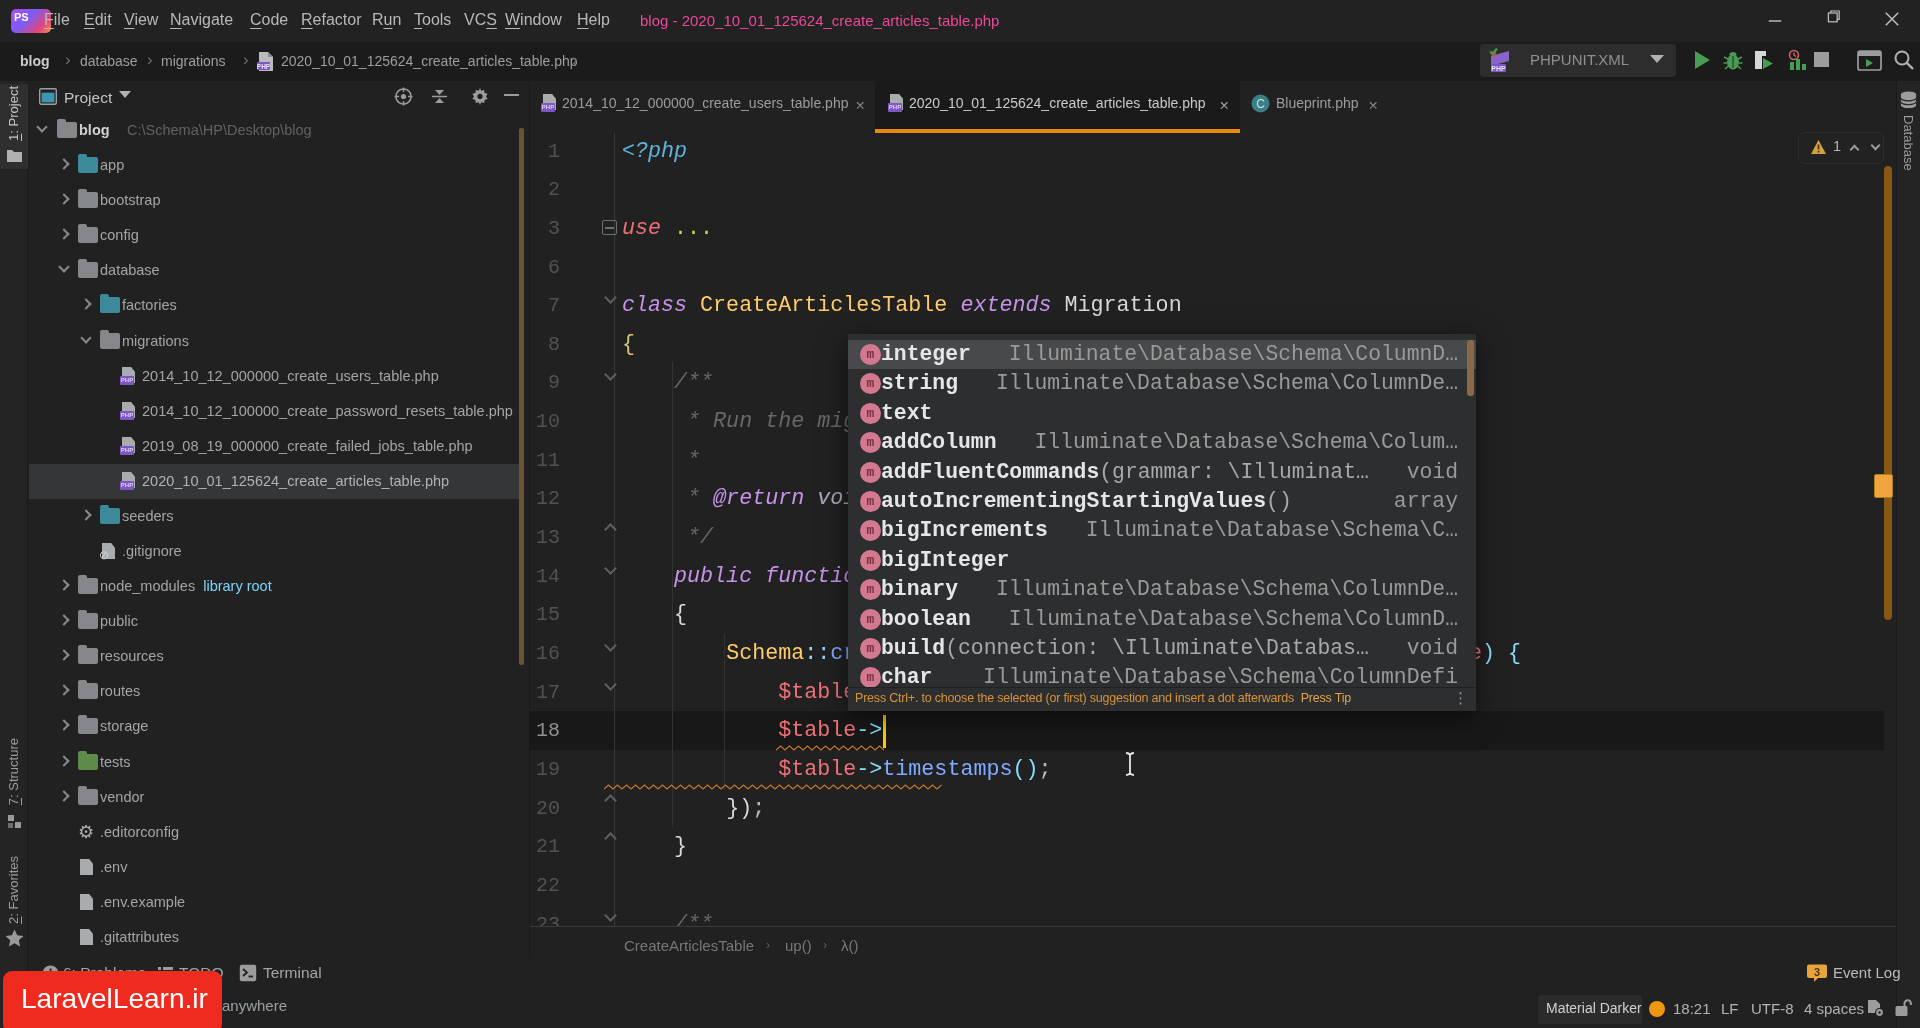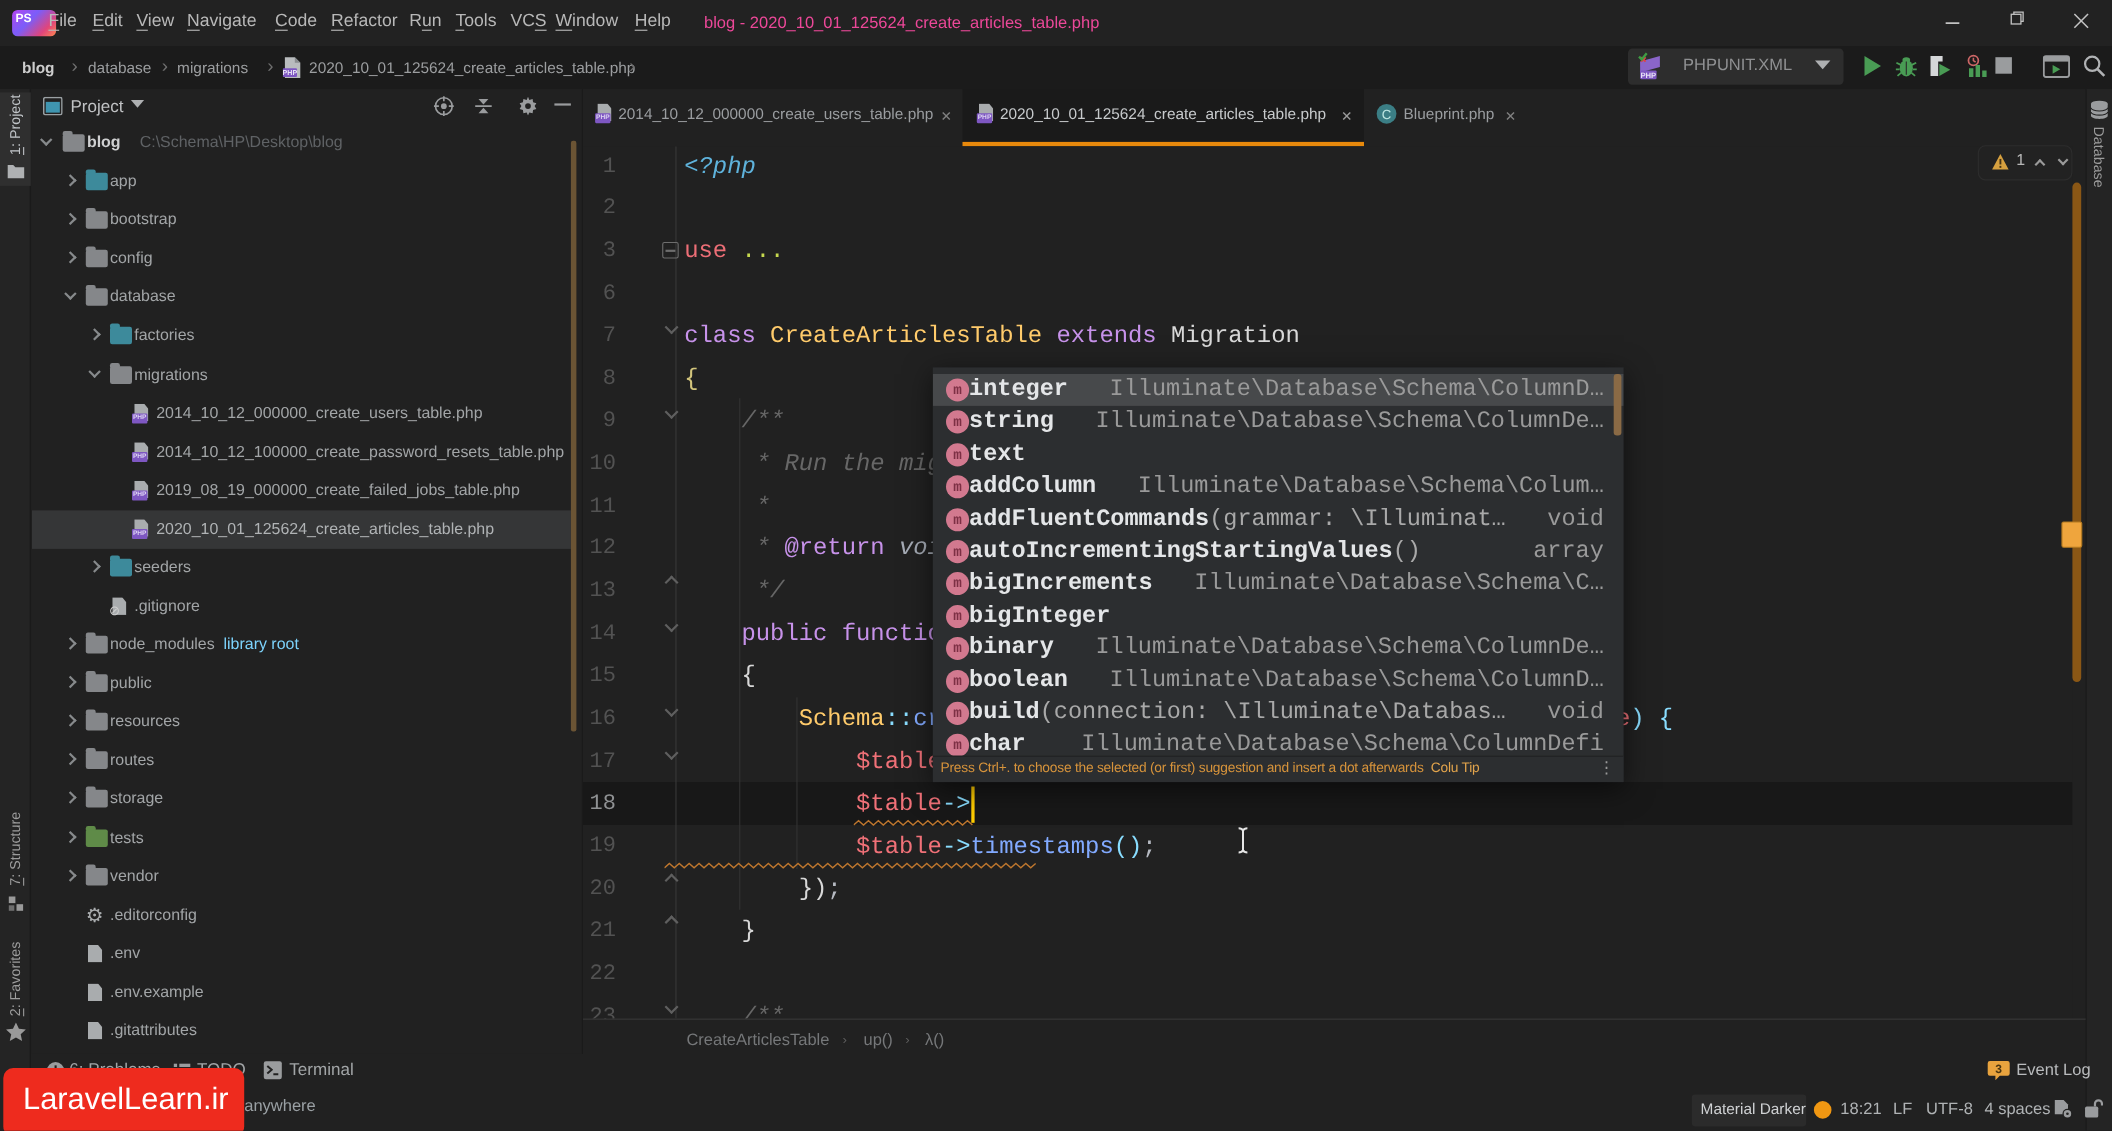--- a/index.html
+++ b/index.html
@@ -45,21 +45,21 @@
 .gear:before { content:"\2699"; position:absolute; left:0; top:-2px; font-size:18px; color:#a9acae; }
 
 #tabbar { left:530px; top:81px; width:1366px; height:52px; background:#212121; }
 .tab { position:absolute; top:0; height:48px; font-size:14px; color:#9a9da0; }
 .tab .tlbl { position:absolute; top:14px; left:32px; white-space:nowrap; }
 .tabx { position:absolute; top:17px; font-size:12.5px; color:#808080; }
 
 #editor { left:530px; top:133px; width:1354px; height:793px; background:#212121; overflow:hidden; }
 .cline { position:absolute; left:0; width:1354px; height:39px; line-height:39px; font-family:"Liberation Mono",monospace; font-size:21.7px; white-space:pre; color:#d8d8d8; }
 .lnum { position:absolute; left:0; width:30px; text-align:right; font-family:"Liberation Mono",monospace; font-size:20px; color:#525252; line-height:39px; height:39px; }
-.kw { color:#c792ea; }
+.kw { color:#c792ea; font-style:italic; }
 .cname { color:#ffcb6b; }
 .fn { color:#82aaff; }
 .vr { color:#f07178; }
 .op { color:#89ddff; }
 .cm { color:#676767; font-style:italic; }
 .wt { color:#d8d8d8; }
 .php { color:#5fb3dc; }
 .foldd, .foldu { position:absolute; left:76px; width:9px; height:9px; border-right:2px solid #5f5f5f; border-bottom:2px solid #5f5f5f; }
 .foldd { transform:rotate(45deg); }
 .foldu { transform:rotate(-135deg); }
@@ -435,21 +435,21 @@
     <div class="prow" style="top:123.6px"><span class="picon">m</span><span class="pname">addFluentCommands</span><span class="parg">(grammar: \Illuminat…</span><span class="ptype">void</span></div>
     <div class="prow" style="top:153px"><span class="picon">m</span><span class="pname">autoIncrementingStartingValues</span><span class="parg">()</span><span class="ptype">array</span></div>
     <div class="prow" style="top:182.4px"><span class="picon">m</span><span class="pname">bigIncrements</span><span class="ptype">Illuminate\Database\Schema\C…</span></div>
     <div class="prow" style="top:211.8px"><span class="picon">m</span><span class="pname">bigInteger</span></div>
     <div class="prow" style="top:241.2px"><span class="picon">m</span><span class="pname">binary</span><span class="ptype">Illuminate\Database\Schema\ColumnDe…</span></div>
     <div class="prow" style="top:270.6px"><span class="picon">m</span><span class="pname">boolean</span><span class="ptype">Illuminate\Database\Schema\ColumnD…</span></div>
     <div class="prow" style="top:300px"><span class="picon">m</span><span class="pname">build</span><span class="parg">(connection: \Illuminate\Databas…</span><span class="ptype">void</span></div>
     <div class="prow" style="top:329.4px"><span class="picon">m</span><span class="pname">char</span><span class="ptype">Illuminate\Database\Schema\ColumnDefi</span></div>
     <div class="abs" style="left:619px;top:6px;width:7px;height:56px;background:#8a6a45;border-radius:3px"></div>
     <div class="abs" style="left:0;top:353px;width:628px;height:24px;background:#2c2e30;border-top:1px solid #212123">
-      <span class="abs" style="left:7px;top:3px;font-size:12.5px;letter-spacing:-0.2px;color:#d6933b">Press Ctrl+. to choose the selected (or first) suggestion and insert a dot afterwards&nbsp;&nbsp;<span style="color:#e2a44c">Colu Tip</span></span>
+      <span class="abs" style="left:7px;top:3px;font-size:12.5px;letter-spacing:-0.2px;color:#d6933b">Press Ctrl+. to choose the selected (or first) suggestion and insert a dot afterwards&nbsp;&nbsp;<span style="color:#e2a44c">Press Tip</span></span>
       <span class="abs" style="left:605px;top:1px;font-size:15px;color:#9a9a9a;letter-spacing:0">⋮</span>
     </div>
   </div>
 
   <div id="rightstripe" class="abs" style="left:1896px;top:81px;width:24px;height:947px;background:#242424;border-left:1px solid #1a1a1a">
     <svg class="abs" style="left:3px;top:10px" width="17" height="18" viewBox="0 0 17 18">
         <ellipse cx="8.5" cy="3.4" rx="7.6" ry="2.9" fill="#9a9c9e"></ellipse>
         <path d="M0.9 3.4 v10.8 c0 1.6 3.4 2.9 7.6 2.9 s7.6-1.3 7.6-2.9 V3.4" fill="#9a9c9e"></path>
         <path d="M0.9 7 c0 1.6 3.4 2.9 7.6 2.9 s7.6-1.3 7.6-2.9 M0.9 10.8 c0 1.6 3.4 2.9 7.6 2.9 s7.6-1.3 7.6-2.9" fill="none" stroke="#242424" stroke-width="1.1"></path>
       </svg>

